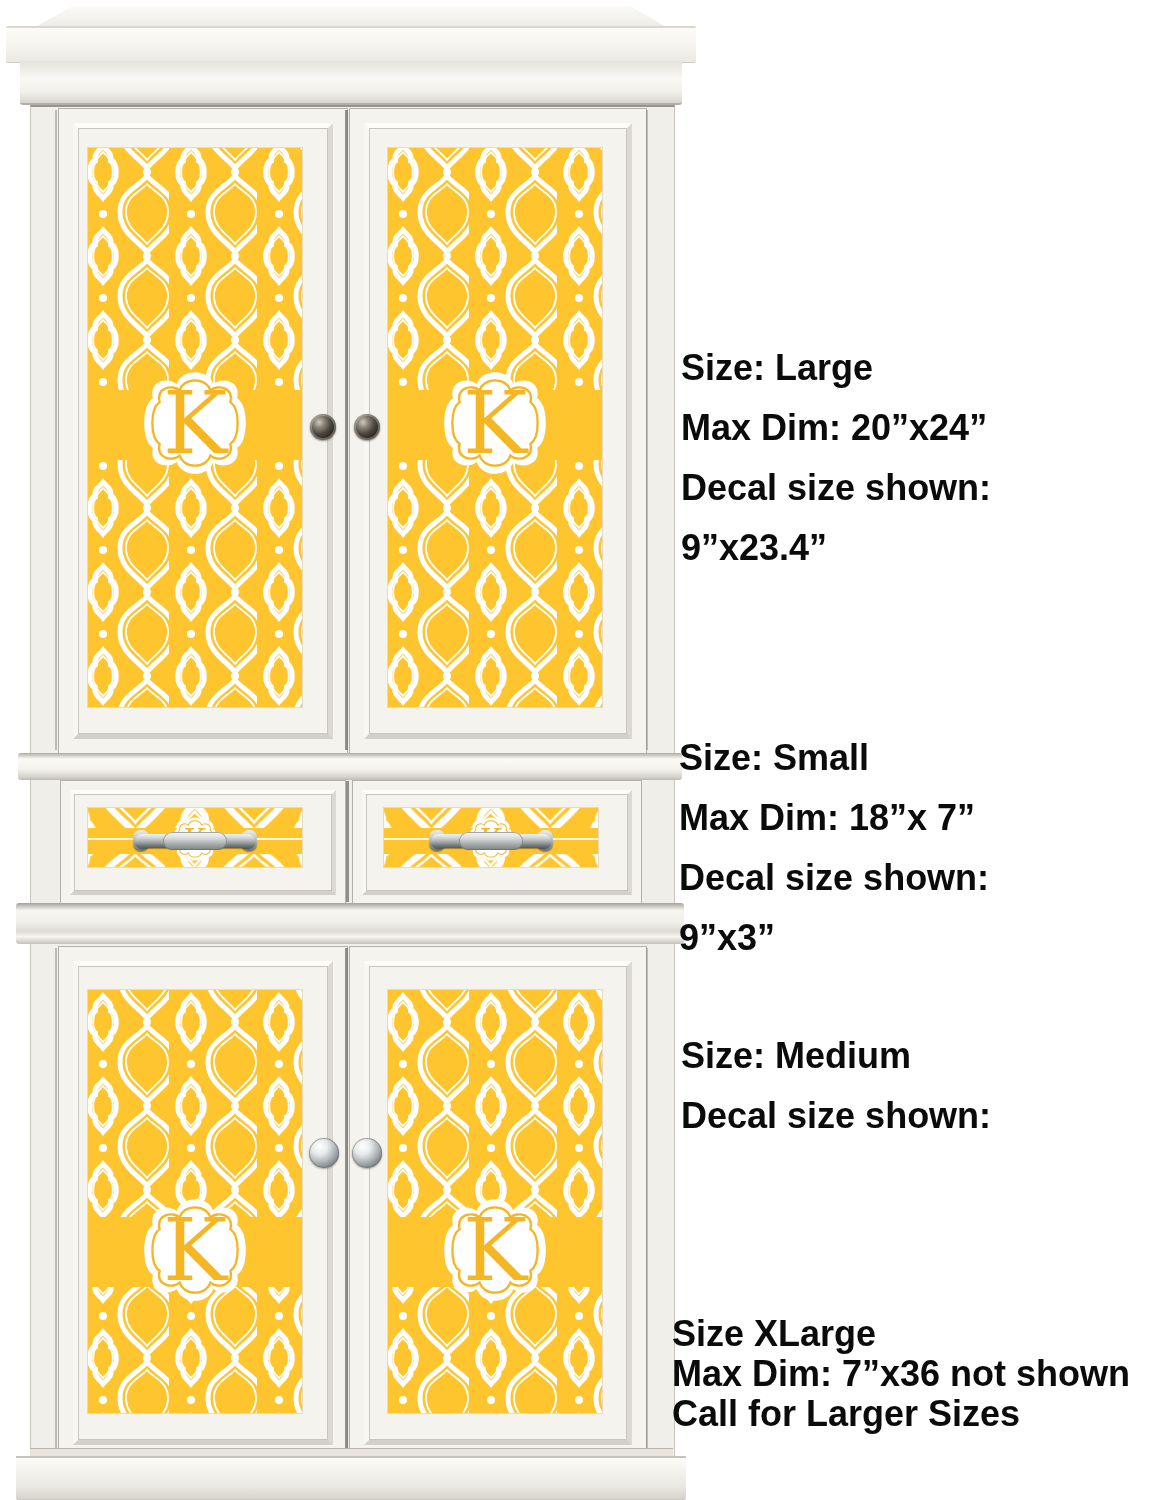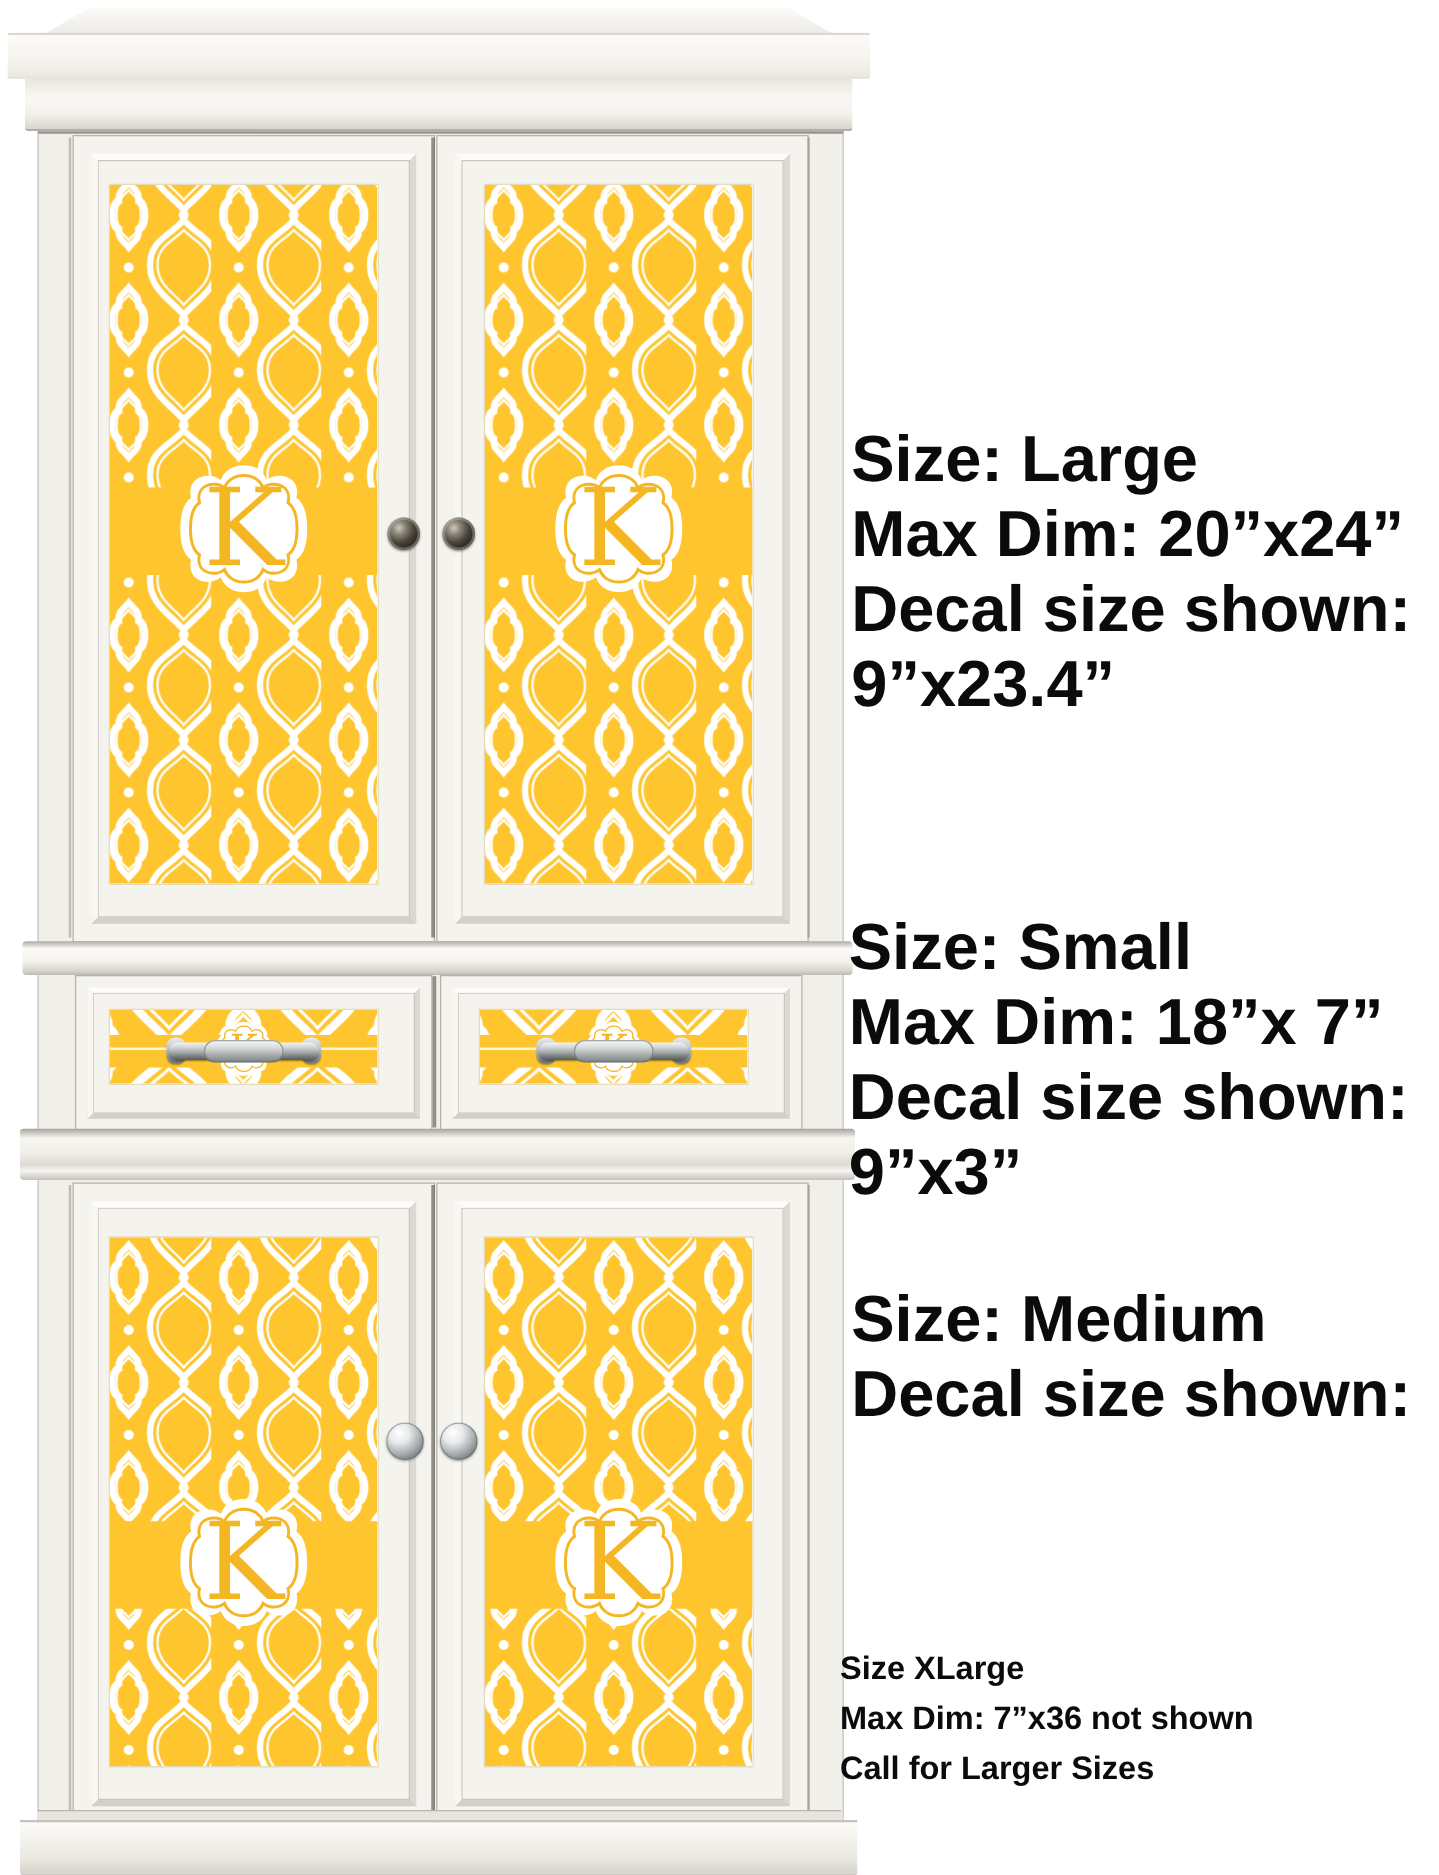--- a/index.html
+++ b/index.html
@@ -58,22 +58,22 @@
     background:linear-gradient(180deg,#f4f5f4 0%,#cfd2d2 30%,#9ea3a4 60%,#6f7475 85%,#565b5c 100%);
     box-shadow:0 1px 1px rgba(0,0,0,.35);}
   .pull-grip{position:absolute;height:18px;border-radius:9px;z-index:6;
     background:linear-gradient(180deg,#f8f9f8 0%,#d8dbdb 35%,#a9aeaf 65%,#7a7f80 100%);
     box-shadow:inset 0 0 0 1px rgba(95,100,102,.55);}
   .pull-post{position:absolute;width:16px;height:21px;border-radius:7px;z-index:4;
     background:linear-gradient(180deg,#eceded 0%,#c2c6c6 40%,#8e9394 75%,#686d6e 100%);
     box-shadow:0 1px 1px rgba(0,0,0,.3);}
   
   .size-block{position:absolute;color:#0b0b0b;white-space:nowrap;
-    font-weight:700;font-size:52px;line-height:60px;}
-  .size-block.small-text{font-size:26px;line-height:40px;}
+    font-weight:700;font-size:36px;line-height:60px;}
+  .size-block.small-text{font-size:36px;line-height:40px;}
 </style>
 </head>
 <body>
 
 <div class="stage">
 
   <div class="cabinet">
 
     <div class="abs top-surface"></div>
     <div class="abs crown-board"></div>

